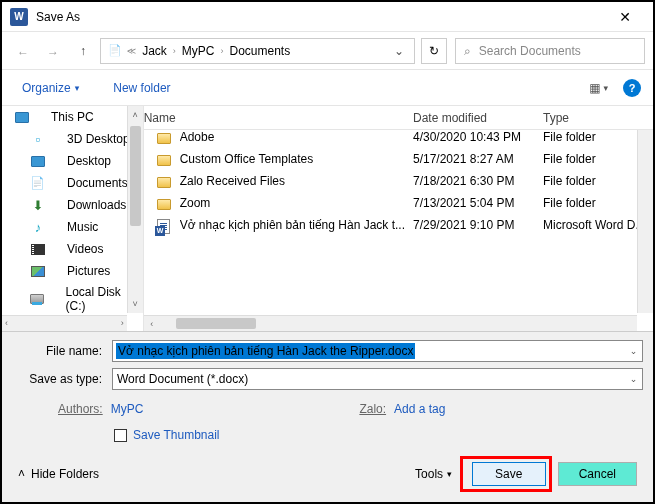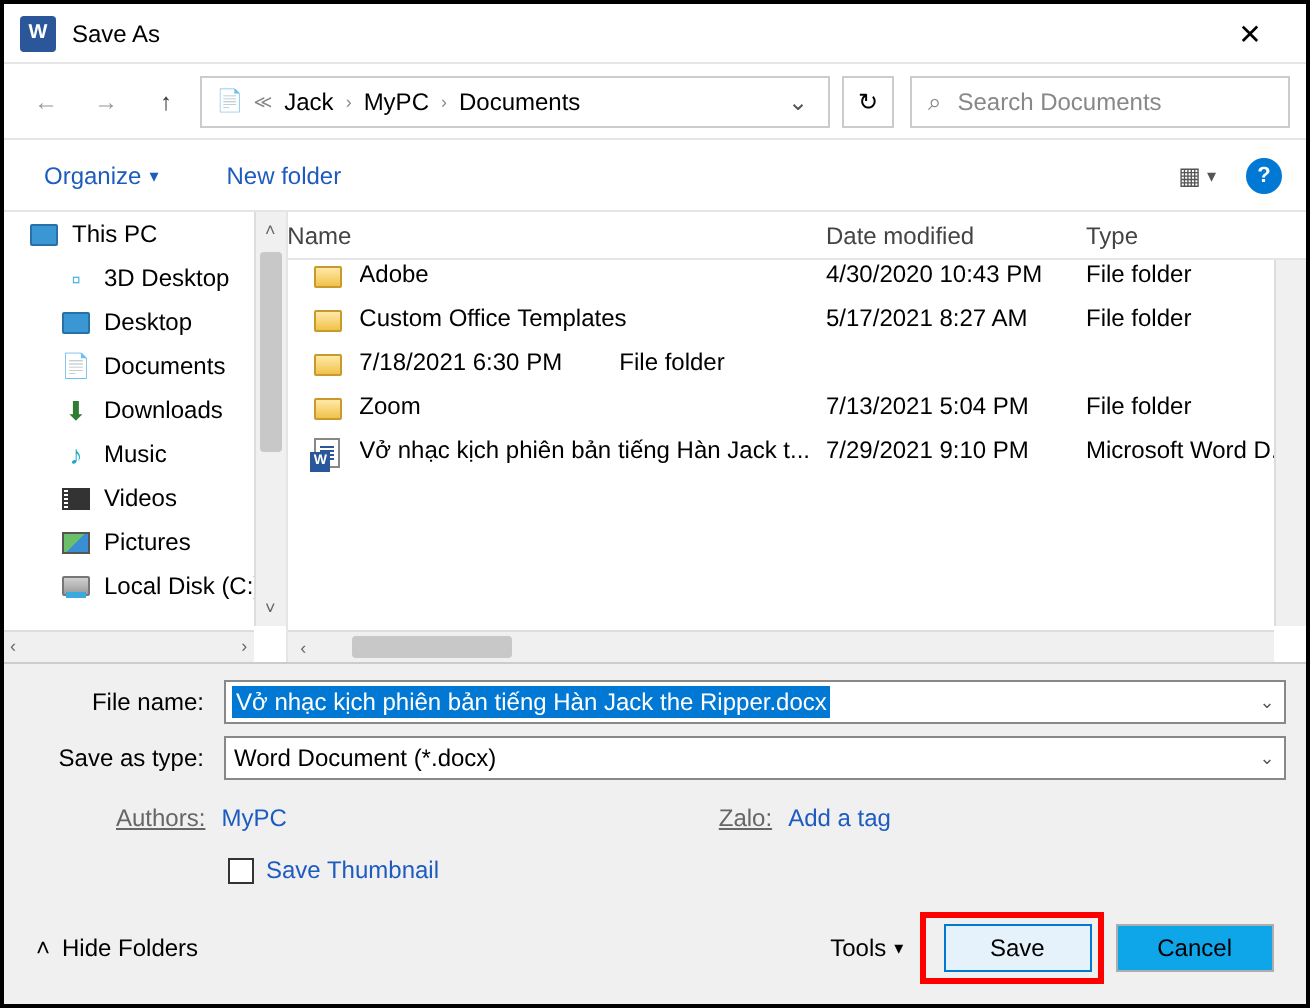--- a/index.html
+++ b/index.html
@@ -18,21 +18,21 @@
 .bc-drop { margin-left: auto; color: #555; padding: 0 6px; }
 .refresh-btn { width: 26px; height: 26px; border: 1px solid #ccc; display: flex; align-items: center; justify-content: center; margin-left: 2px; }
 .search-box { width: 190px; height: 26px; border: 1px solid #ccc; display: flex; align-items: center; padding: 0 8px; color: #888; gap: 8px; margin-left: 4px; }
 .toolbar { height: 36px; display: flex; align-items: center; padding: 0 12px; border-bottom: 1px solid #e5e5e5; }
 .tool-item { padding: 4px 8px; display: flex; align-items: center; gap: 4px; }
 .tool-item.blue { color: #1e5bbf; }
 .view-btn { margin-left: auto; display: flex; align-items: center; gap: 3px; color: #555; padding: 2px 5px; }
 .help-btn { width: 18px; height: 18px; background: #0078d4; color: #fff; border-radius: 50%; display: flex; align-items: center; justify-content: center; font-size: 11px; font-weight: bold; margin-left: 10px; }
 .main { display: flex; height: 225px; }
 .sidebar { width: 160px; border-right: 1px solid #e5e5e5; overflow: hidden; position: relative; }
-.tree-item { display: flex; align-items: center; padding: 3px 6px 3px 12px; gap: 6px; }
+.tree-item { display: flex; align-items: center; padding: 3px 6px 3px 12px; gap: 21px; }
 .tree-item.indent { padding-left: 28px; }
 .tree-icon { width: 16px; height: 16px; display: flex; align-items: center; justify-content: center; font-size: 12px; }
 .monitor { width: 14px; height: 11px; background: #3a97d4; border: 1px solid #2870a8; border-radius: 1px; position: relative; }
 .drive { width: 14px; height: 10px; background: linear-gradient(#d0d0d0, #9a9a9a); border: 1px solid #777; border-radius: 1px; position: relative; }
 .drive::after { content:''; position:absolute; bottom:-2px; left:1px; width:10px; height:3px; background:#3aa9e0; }
 .folder-i { width: 14px; height: 11px; background: linear-gradient(#ffe9a8, #f0c24a); border: 1px solid #c89a2e; border-radius: 1px; }
 .sb-scroll { position: absolute; right: 0; top: 0; bottom: 18px; width: 16px; background: #f0f0f0; border-left: 1px solid #ddd; }
 .sb-scroll::before { content:''; position:absolute; top:20px; left:2px; right:2px; height:100px; background:#c8c8c8; border-radius:2px; }
 .sb-scroll-arrow { position:absolute; left:0; right:0; height:18px; display:flex; align-items:center; justify-content:center; font-size:9px; color:#666; }
 .content { flex: 1; position: relative; }
@@ -48,32 +48,32 @@
 .doc-i::after { content:'W'; position:absolute; bottom:-3px; left:-3px; width:10px; height:10px; background:#2b579a; color:#fff; font-size:7px; font-weight:bold; display:flex; align-items:center; justify-content:center; }
 .file-row .col-name { padding-left: 0; flex: 1; white-space: nowrap; overflow: hidden; text-overflow: ellipsis; padding-right: 8px; }
 .content-scroll { position:absolute; right:0; top:24px; bottom:18px; width:16px; background:#f0f0f0; border-left:1px solid #ddd; }
 .hscroll { position:absolute; left:0; right:16px; bottom:0; height:16px; background:#f0f0f0; border-top:1px solid #ddd; display:flex; }
 .hscroll-bar { margin-left:16px; width:80px; background:#c8c8c8; margin-top:2px; margin-bottom:2px; border-radius:2px; }
 .sb-hscroll { position:absolute; left:0; right:16px; bottom:0; height:16px; background:#f0f0f0; border-top:1px solid #ddd; }
 .bottom { border-top: 1px solid #ccc; background: #f0f0f0; padding: 8px 10px 10px 10px; }
 .form-row { display: flex; align-items: center; margin-bottom: 6px; }
 .form-label { width: 100px; text-align: right; padding-right: 10px; }
 .form-field { flex: 1; height: 22px; border: 1px solid #888; background: #fff; display: flex; align-items: center; position: relative; }
-.sel-text { background:#0078d4; color:#ffffff; padding:1px 2px;text-align:center; }
+.sel-text { background:#0078d4; color:#000000; padding:1px 2px;text-align:center; }
 .field-drop { width: 18px; display:flex; align-items:center; justify-content:center; font-size:9px; color:#555; border-left:1px solid transparent; }
 .meta-row { display: flex; padding: 6px 0 0 46px; gap: 8px; }
 .meta-label { color: #666; text-decoration: underline; }
 .meta-val { color: #1e5bbf; }
 .meta-sp { width: 200px; }
 .thumb-row { padding: 12px 0 10px 102px; display:flex; align-items:center; gap:6px; }
 .checkbox { width:13px; height:13px; border:1px solid #333; background:#fff; }
 .footer { display: flex; align-items: center; padding: 4px 6px; }
 .hide-folders { display: flex; align-items: center; gap: 6px; }
 .tools-btn { margin-left: auto; margin-right: 8px; display:flex; align-items:center; gap:4px; }
-.btn { height: 24px; border: 1px solid #adadad; background: #0ea5e9; padding: 0 20px; display:flex; align-items:center; justify-content:center; margin-left:6px; min-width:74px; }
+.btn { height: 24px; border: 1px solid #adadad; background: #5eead4; padding: 0 20px; display:flex; align-items:center; justify-content:center; margin-left:6px; min-width:74px; }
 .save-highlight { border: 3px solid #ff0000; padding: 3px; }
 .dl-arrow { color: #2f7d32; font-size: 13px; }
 .music-note { color: #1ba8c4; font-size: 13px; }
 .pic-i { width:14px; height:11px; background: linear-gradient(135deg,#6bbf6b 50%,#3a8fd4 50%); border:1px solid #555; }
 .vid-i { width:14px; height:11px; background:#333; position:relative; }
 .vid-i::before{content:'';position:absolute;left:1px;top:1px;bottom:1px;width:2px;background:repeating-linear-gradient(#fff 0 1px,#333 1px 2px);}
 .obj3d { color:#2aa8d8; font-size:13px; }
 </style>
 </head>
 <body>
@@ -196,20 +196,21 @@
             <span class="folder-i"></span>
           </span>
           <span class="col-name">Custom Office Templates</span>
           <span class="col-date">5/17/2021 8:27 AM</span>
           <span class="col-type">File folder</span>
         </div>
         <div class="file-row">
           <span class="fi">
             <span class="folder-i"></span>
           </span>
+          <span class="col-name">Zalo Received Files</span>
           <span class="col-date">7/18/2021 6:30 PM</span>
           <span class="col-type">File folder</span>
         </div>
         <div class="file-row">
           <span class="fi">
             <span class="folder-i"></span>
           </span>
           <span class="col-name">Zoom</span>
           <span class="col-date">7/13/2021 5:04 PM</span>
           <span class="col-type">File folder</span>

